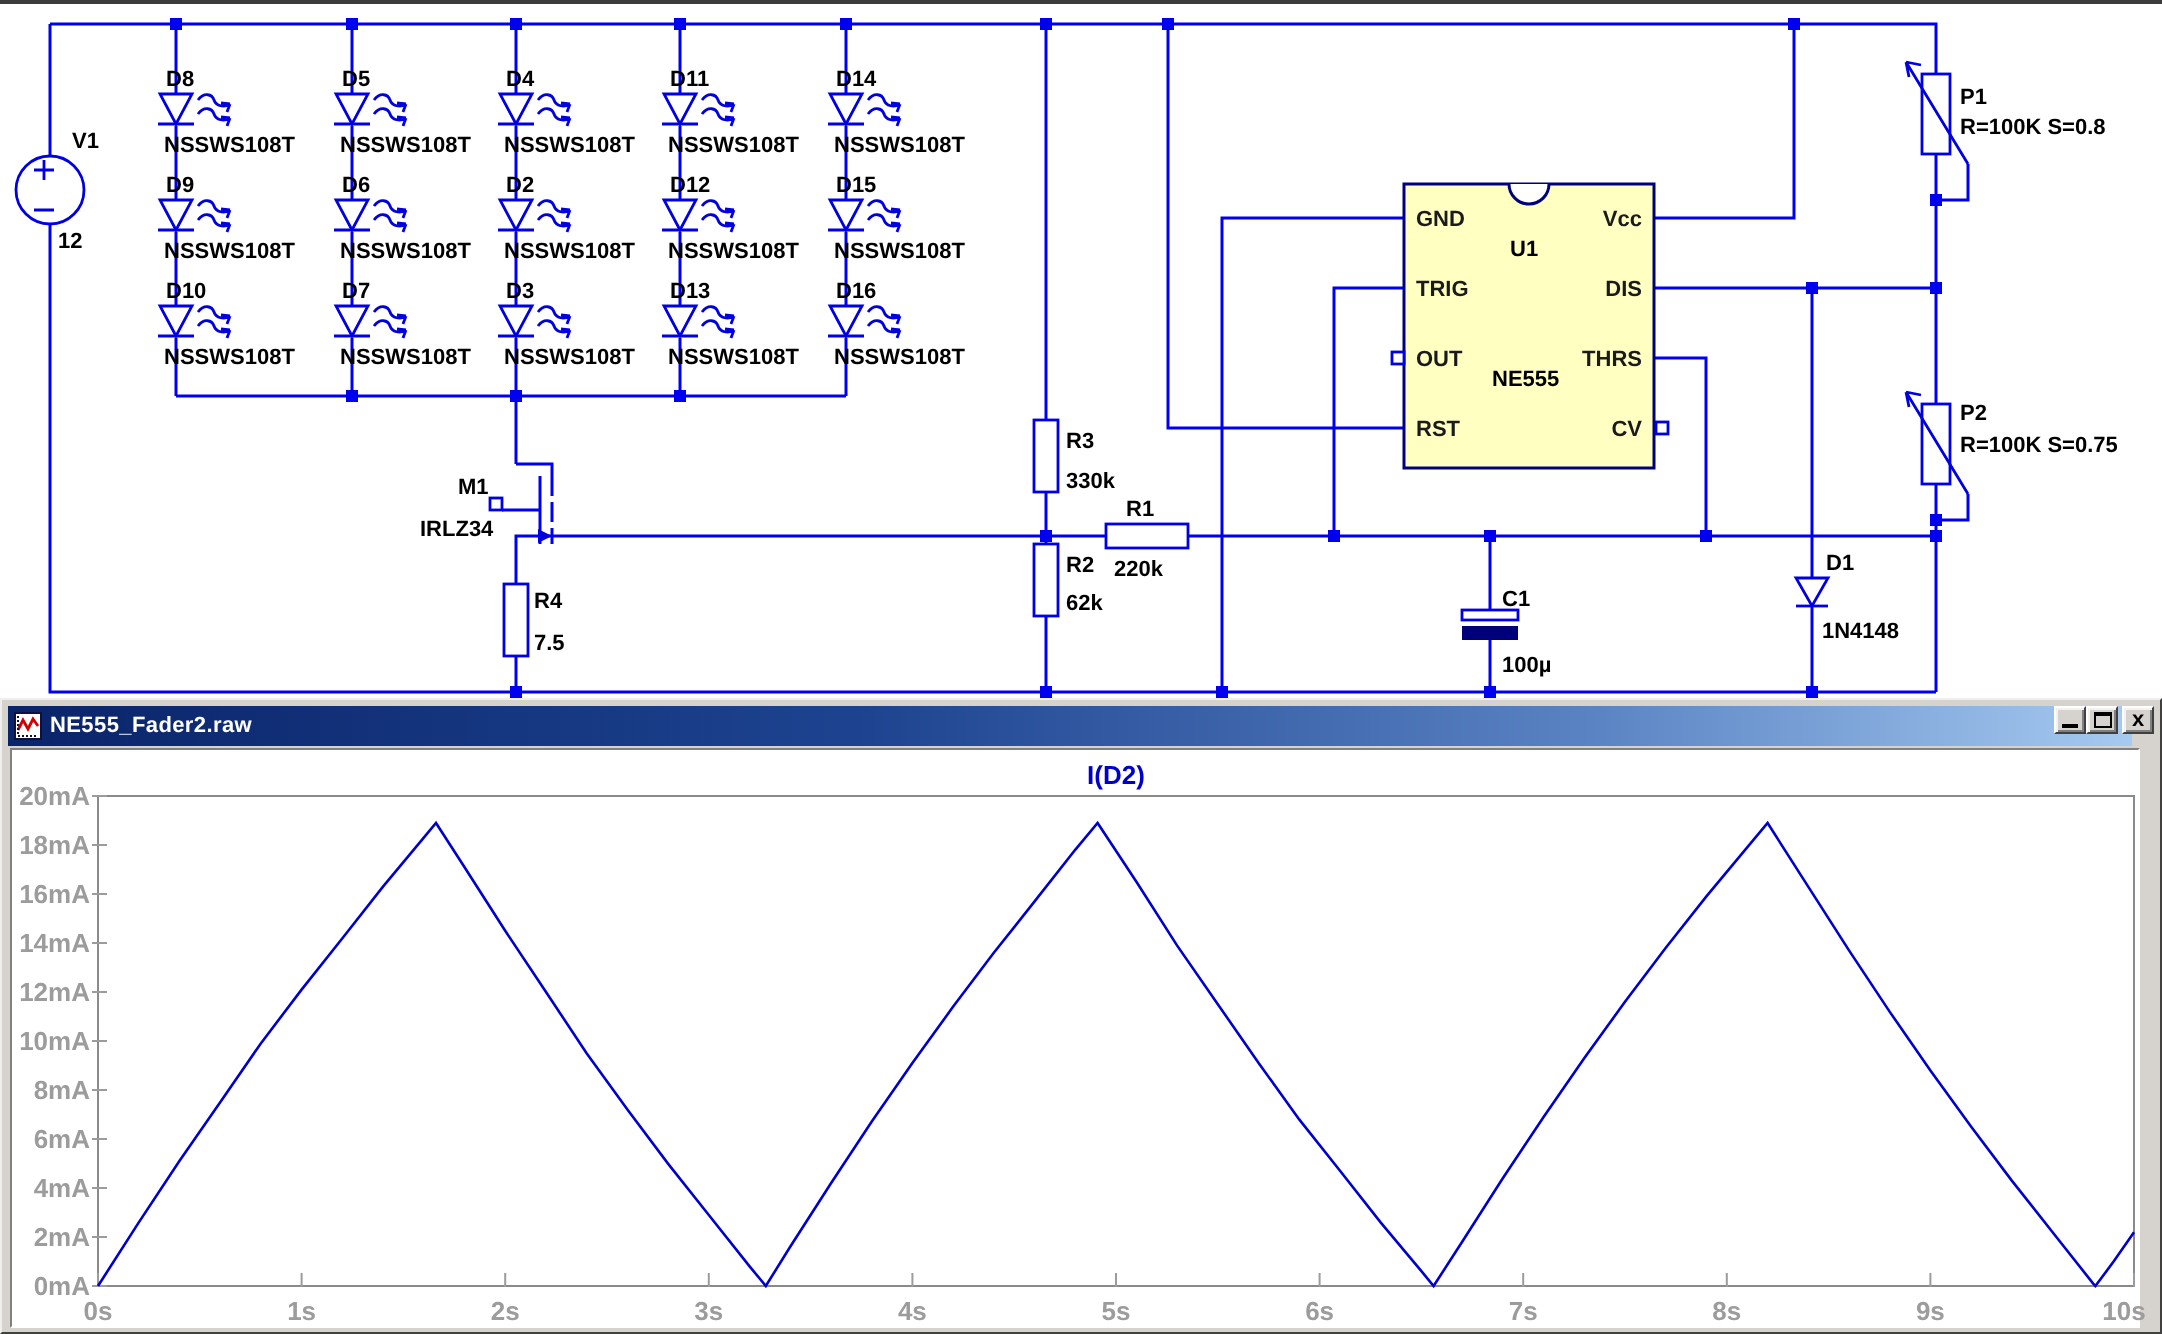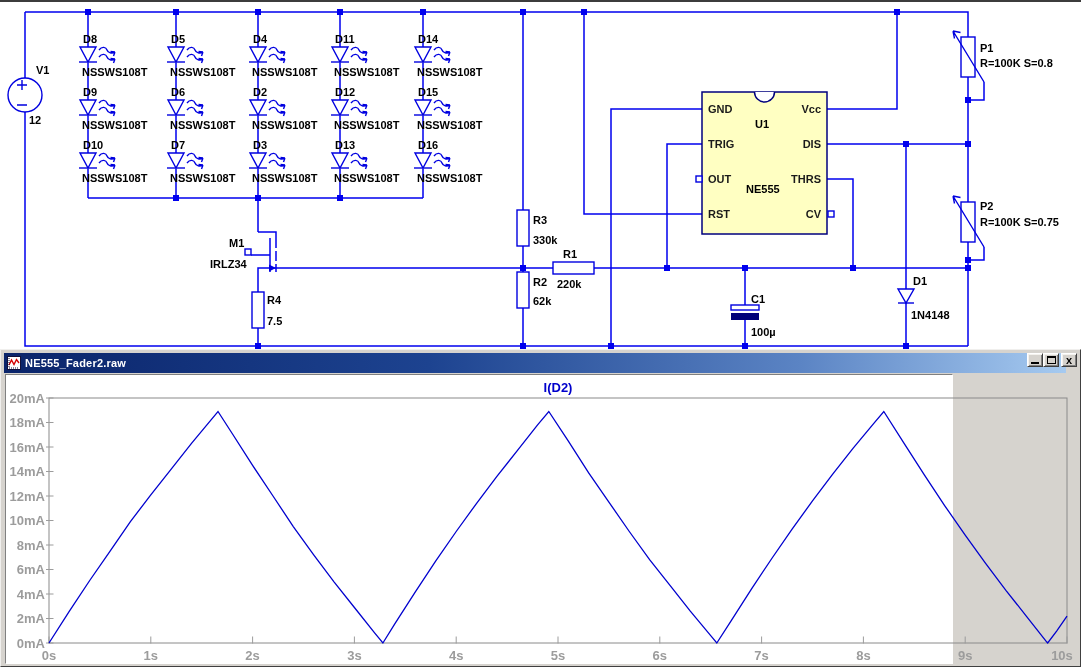--- a/index.html
+++ b/index.html
@@ -22,21 +22,21 @@
   .titletext{color:#fff;font:bold 11px "Liberation Sans", sans-serif;margin-left:4px;letter-spacing:0.2px;}
   .winbtns{position:absolute;right:3px;top:3px;display:flex;align-items:center;}
   .btn{width:16px;height:14px;background:#d6d3ce;border:1px solid;border-color:#fff #404040 #404040 #fff;
        box-shadow:inset 1px 1px 0 #f4f2ee, inset -1px -1px 0 #808080;
        display:flex;align-items:flex-end;justify-content:center;box-sizing:border-box;cursor:default;}
   .btn.max{align-items:center;}
   .btn.close{margin-left:2px;align-items:center;}
   .glyph-min{width:8px;height:2px;background:#000;margin-bottom:2px;}
   .glyph-max{width:9px;height:8px;border:1px solid #000;border-top:2px solid #000;box-sizing:border-box;}
   .glyph-close{font:bold 11px "Liberation Sans",sans-serif;color:#000;line-height:10px;}
-  .plotarea{position:absolute;left:4px;top:24px;width:948px;height:290px;background:#fff;
+  .plotarea{position:absolute;left:4px;top:24px;width:1065px;height:290px;background:#fff;
             border:1px solid #808080;border-right-color:#fff;border-bottom-color:#fff;box-sizing:border-box;}
   .axlabel{font:bold 13px "Liberation Sans", sans-serif;fill:#9c9c9c;}
   .ptitle{font:bold 13px "Liberation Sans", sans-serif;fill:#0000cc;}
   .axline{stroke:#8a8a8a;stroke-width:1;}
   .tick{stroke:#9c9c9c;stroke-width:1;}
 </style>
 </head>
 <body>
 
 <div class="screen">

